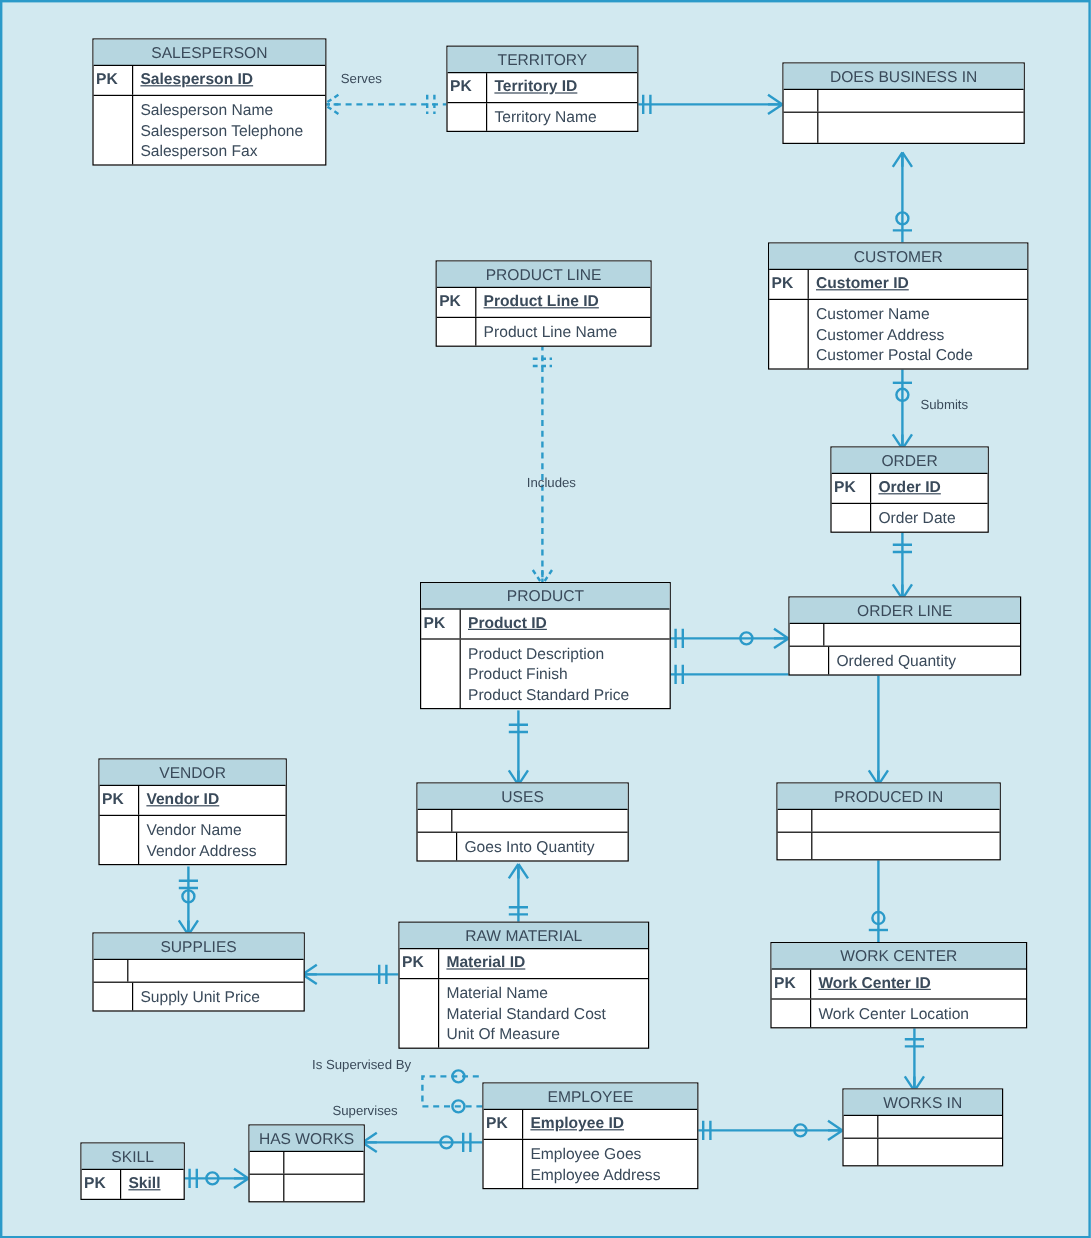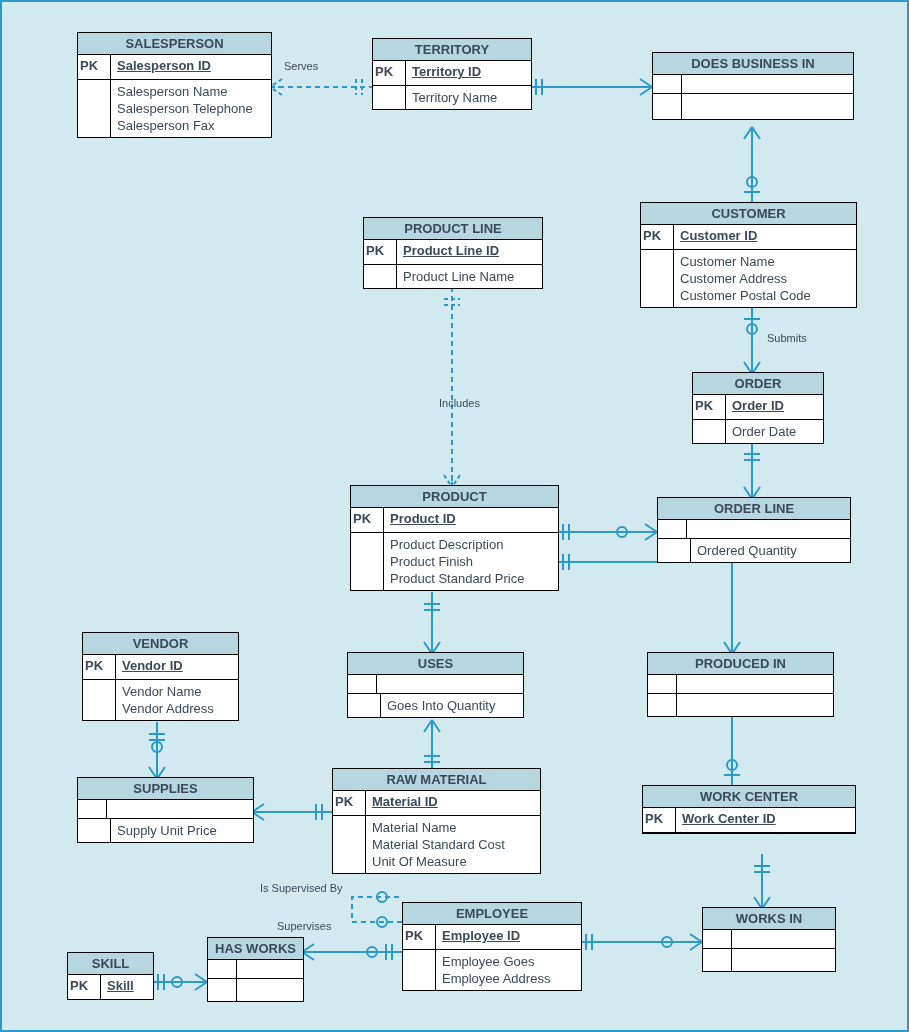--- a/index.html
+++ b/index.html
@@ -1,18 +1,18 @@
 <!DOCTYPE html>
 <html><head>
 <meta charset="utf-8">
 <style>
 body{margin:0;font-family:Arial,Helvetica,sans-serif;font-size:13px;color:#3a4a5a}
 .canvas{position:relative;width:909px;height:1032px;background:#d2e9f0;border:2px solid #2b9ac9;box-sizing:border-box}
 .entity{position:absolute;border:1px solid #000;background:#fff}
-.entity .title{background:#b6d6e0;text-align:center;padding:3px 6px;border-bottom:1px solid #000;font-weight:700;white-space:nowrap}
+.entity .title{background:#b6d6e0;text-align:center;padding:3px 6px;border-bottom:1px solid #000;font-weight:400;white-space:nowrap}
 .entity .row{display:flex}
 .entity .pk{width:28px;border-right:1px solid #000;padding:3px 2px;font-weight:700}
 .entity .attrs{flex:1;padding:3px 6px}
 .entity .key{font-weight:700;text-decoration:underline;border-bottom:1px solid #000;padding-bottom:3px;margin-bottom:3px}
 .entity .key.noborder{border-bottom:none;margin-bottom:0}
 .entity .attr{padding:1px 0}
 .entity .pkrow{border-bottom:1px solid #000}
 .entity .emptyrow{height:18px;border-bottom:1px solid #000}
 .entity .emptypk{width:28px;border-right:1px solid #000}
 svg.lines{position:absolute;left:0;top:0;width:100%;height:100%;pointer-events:none}
@@ -331,20 +331,26 @@
 </div>
 
 <div class="entity" style="left:640px;top:783px;width:212px">
 <div class="title">WORK CENTER</div>
 <div class="row pkrow">
         <div class="pk">PK</div>
         <div class="attrs">
           <div class="key noborder">Work Center ID</div>
         </div>
       </div>
+<div class="row">
+        <div class="pk"></div>
+        <div class="attrs">
+          <div class="attr">Work Center Location</div>
+        </div>
+      </div>
 </div>
 
 <div class="entity" style="left:400px;top:900px;width:178px">
 <div class="title">EMPLOYEE</div>
 <div class="row pkrow">
         <div class="pk">PK</div>
         <div class="attrs">
           <div class="key noborder">Employee ID</div>
         </div>
       </div>

